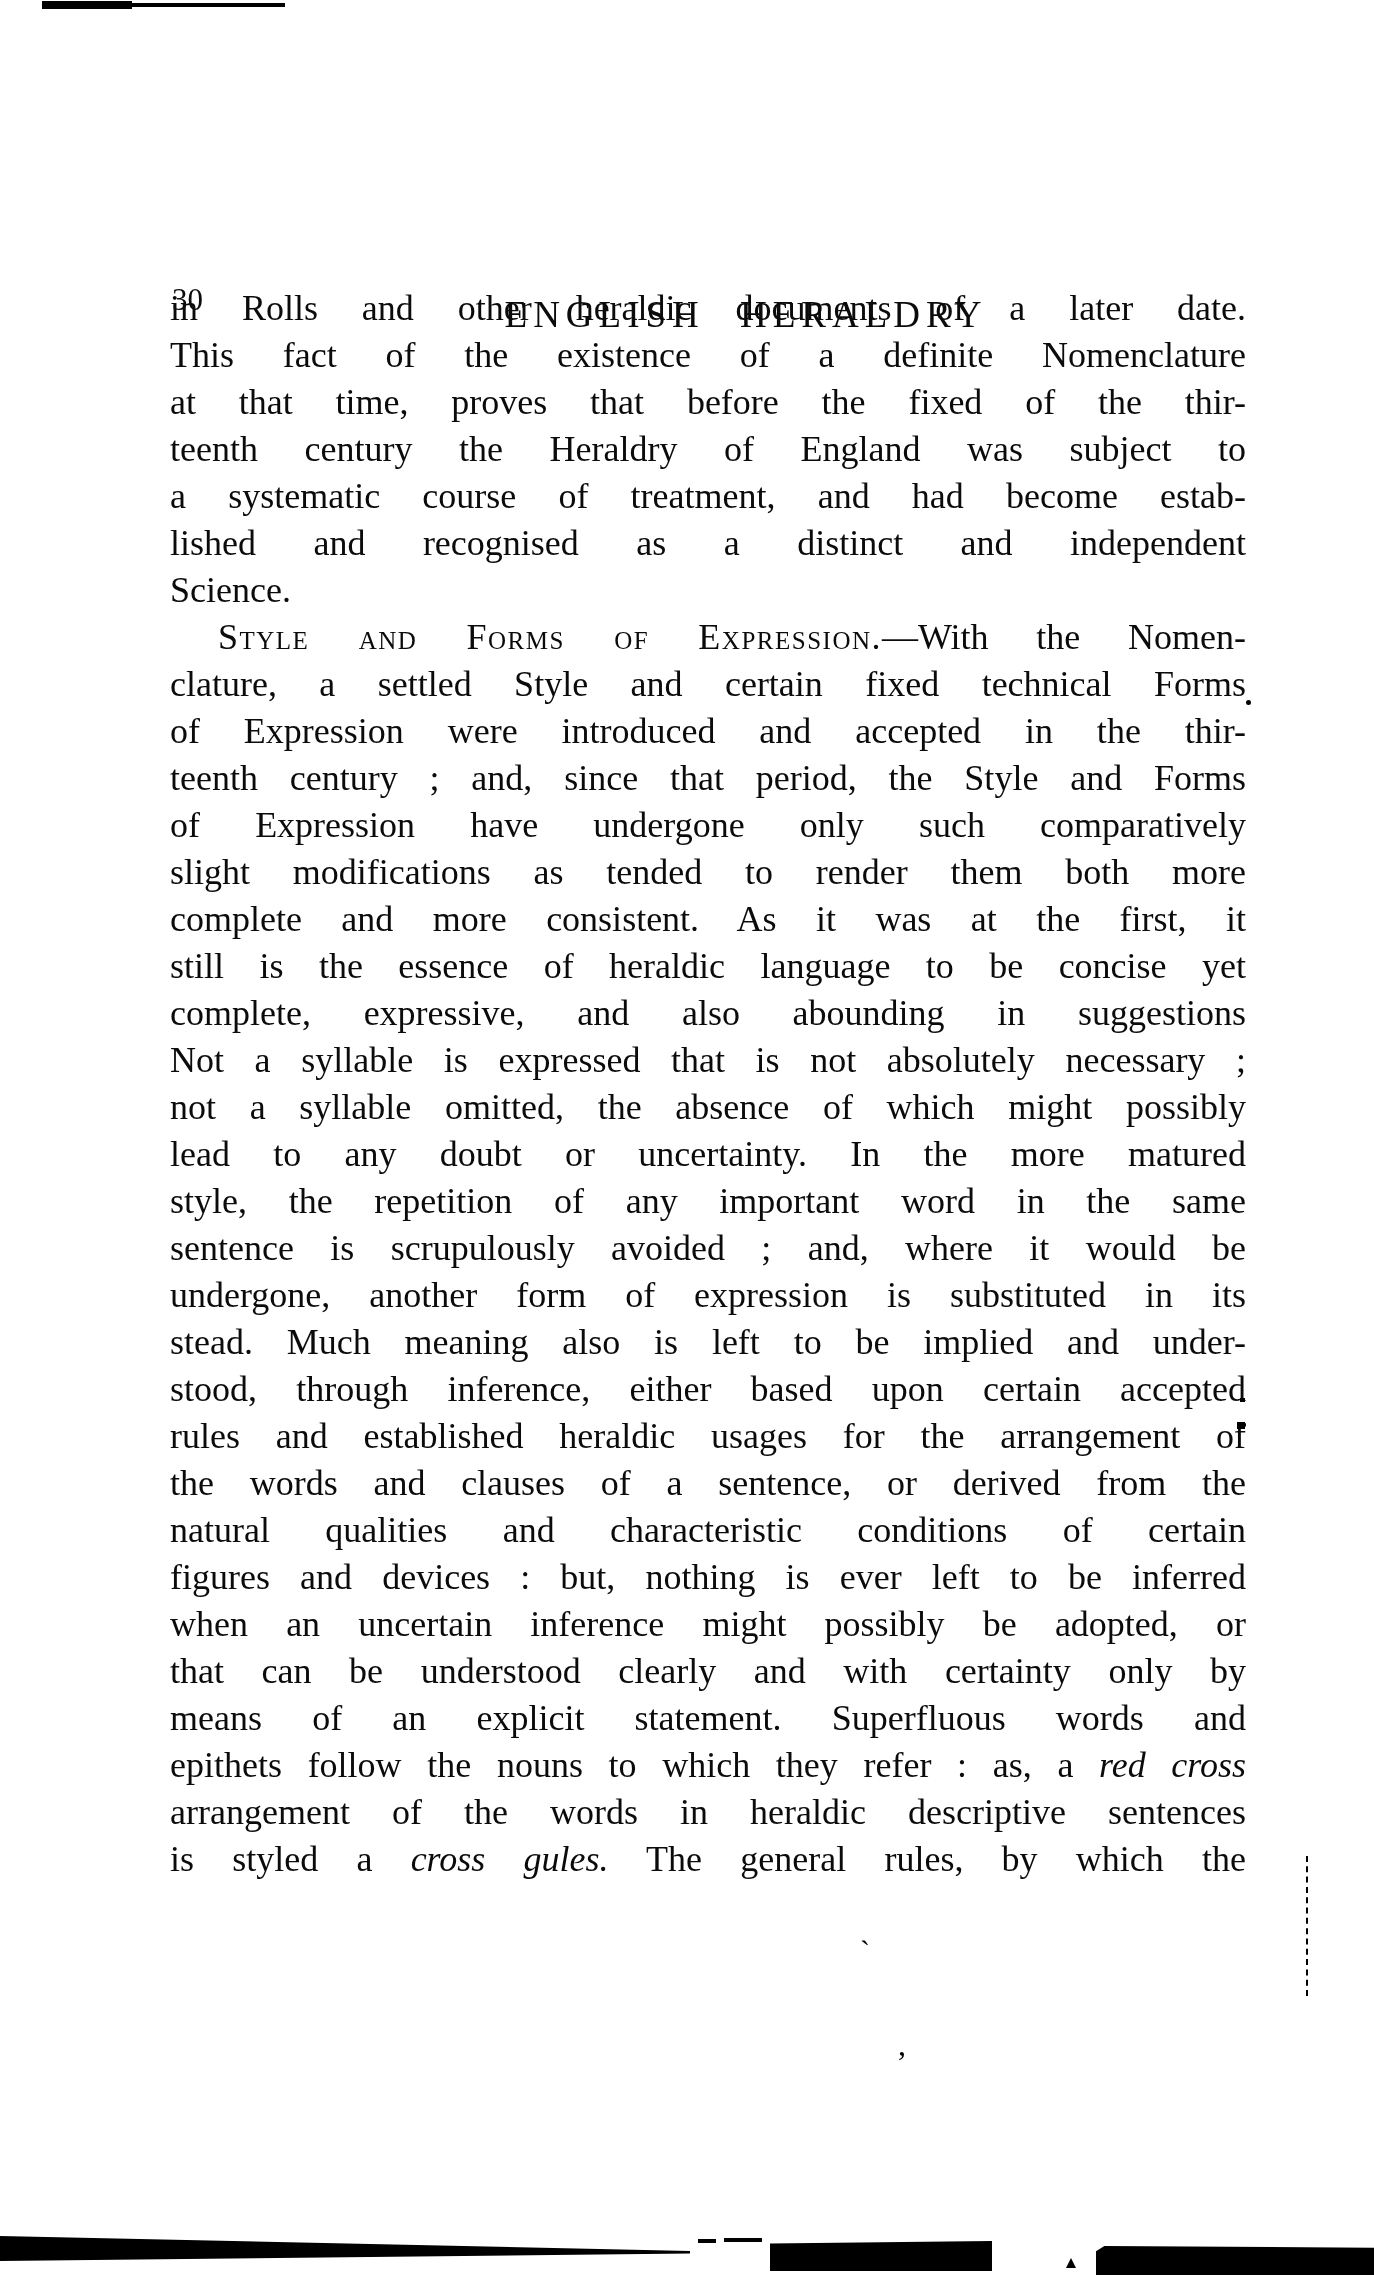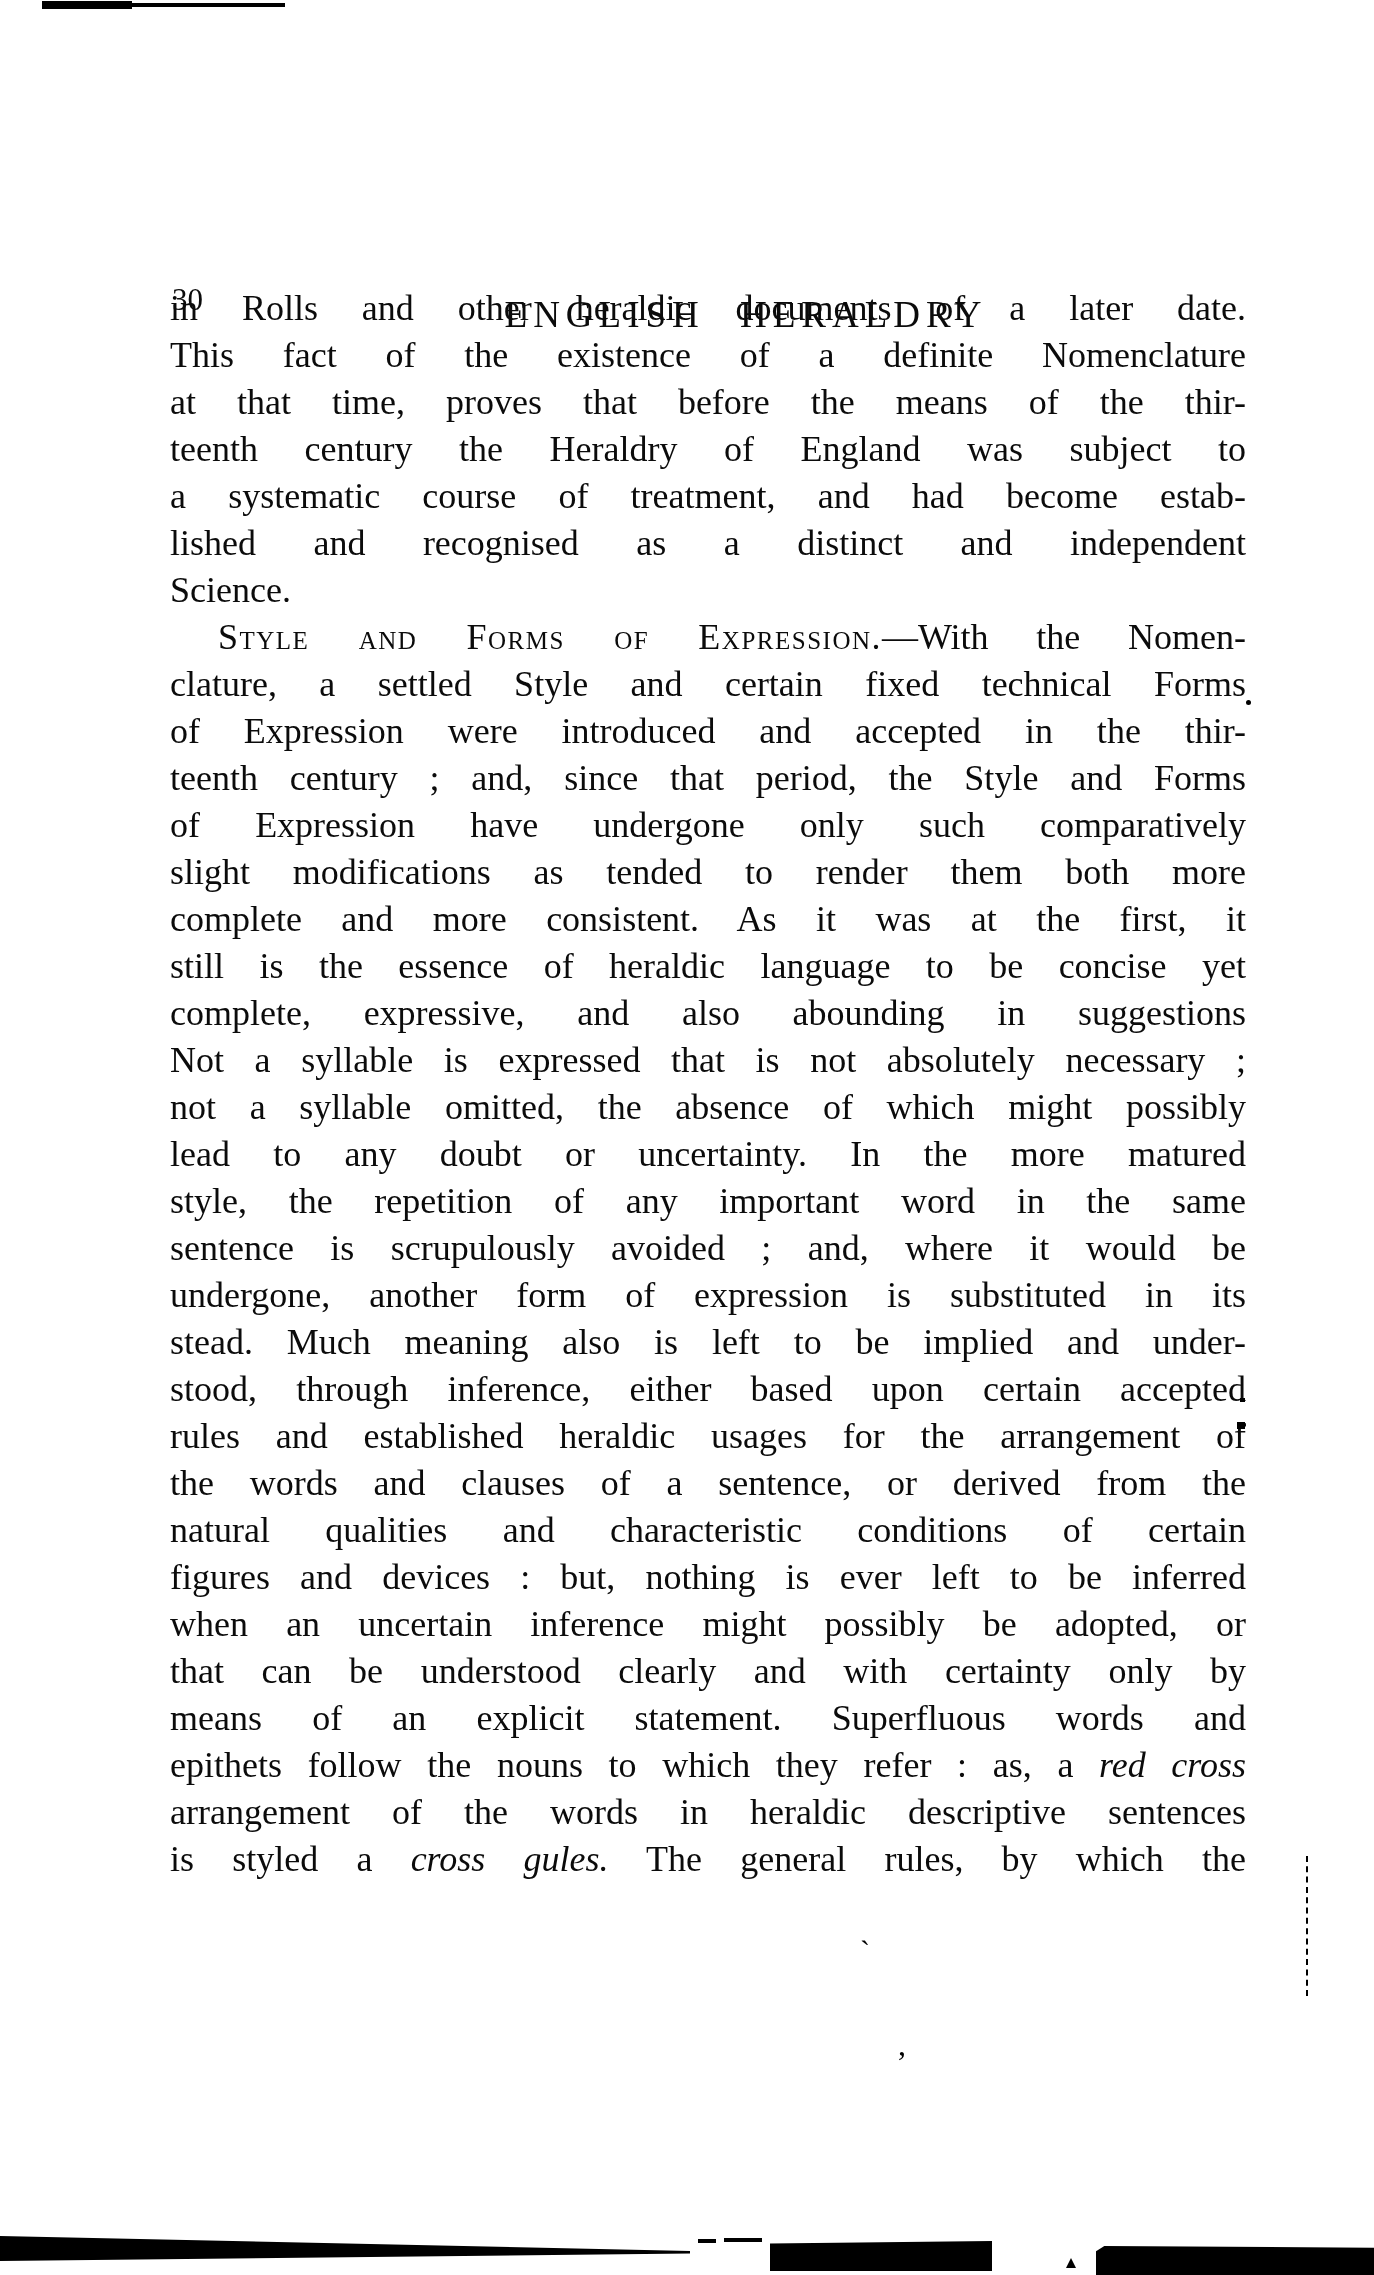--- a/index.html
+++ b/index.html
@@ -88,21 +88,21 @@
 <div id="page">
 
   <div id="header-row">
     <span id="page-number">30</span>
     <span id="running-title">ENGLISH HERALDRY</span>
   </div>
 
   <div id="text-column">
       <div class="line"><span>in Rolls and other heraldic documents of a later date.</span></div>
       <div class="line"><span>This fact of the existence of a definite Nomenclature</span></div>
-      <div class="line"><span>at that time, proves that before the means of the thir-</span></div>
+      <div class="line"><span>at that time, proves that before the fixed of the thir-</span></div>
       <div class="line"><span>teenth century the Heraldry of England was subject to</span></div>
       <div class="line"><span>a systematic course of treatment, and had become estab-</span></div>
       <div class="line"><span>lished and recognised as a distinct and independent</span></div>
       <div class="line nojust"><span>Science.</span></div>
       <div class="line" style="padding-left: 48px;"><span class="sc">Style and Forms of Expression.</span><span>—With the Nomen-</span></div>
       <div class="line"><span>clature, a settled Style and certain fixed technical Forms</span></div>
       <div class="line"><span>of Expression were introduced and accepted in the thir-</span></div>
       <div class="line"><span>teenth century ; and, since that period, the Style and Forms</span></div>
       <div class="line"><span>of Expression have undergone only such comparatively</span></div>
       <div class="line"><span>slight modifications as tended to render them both more</span></div>

